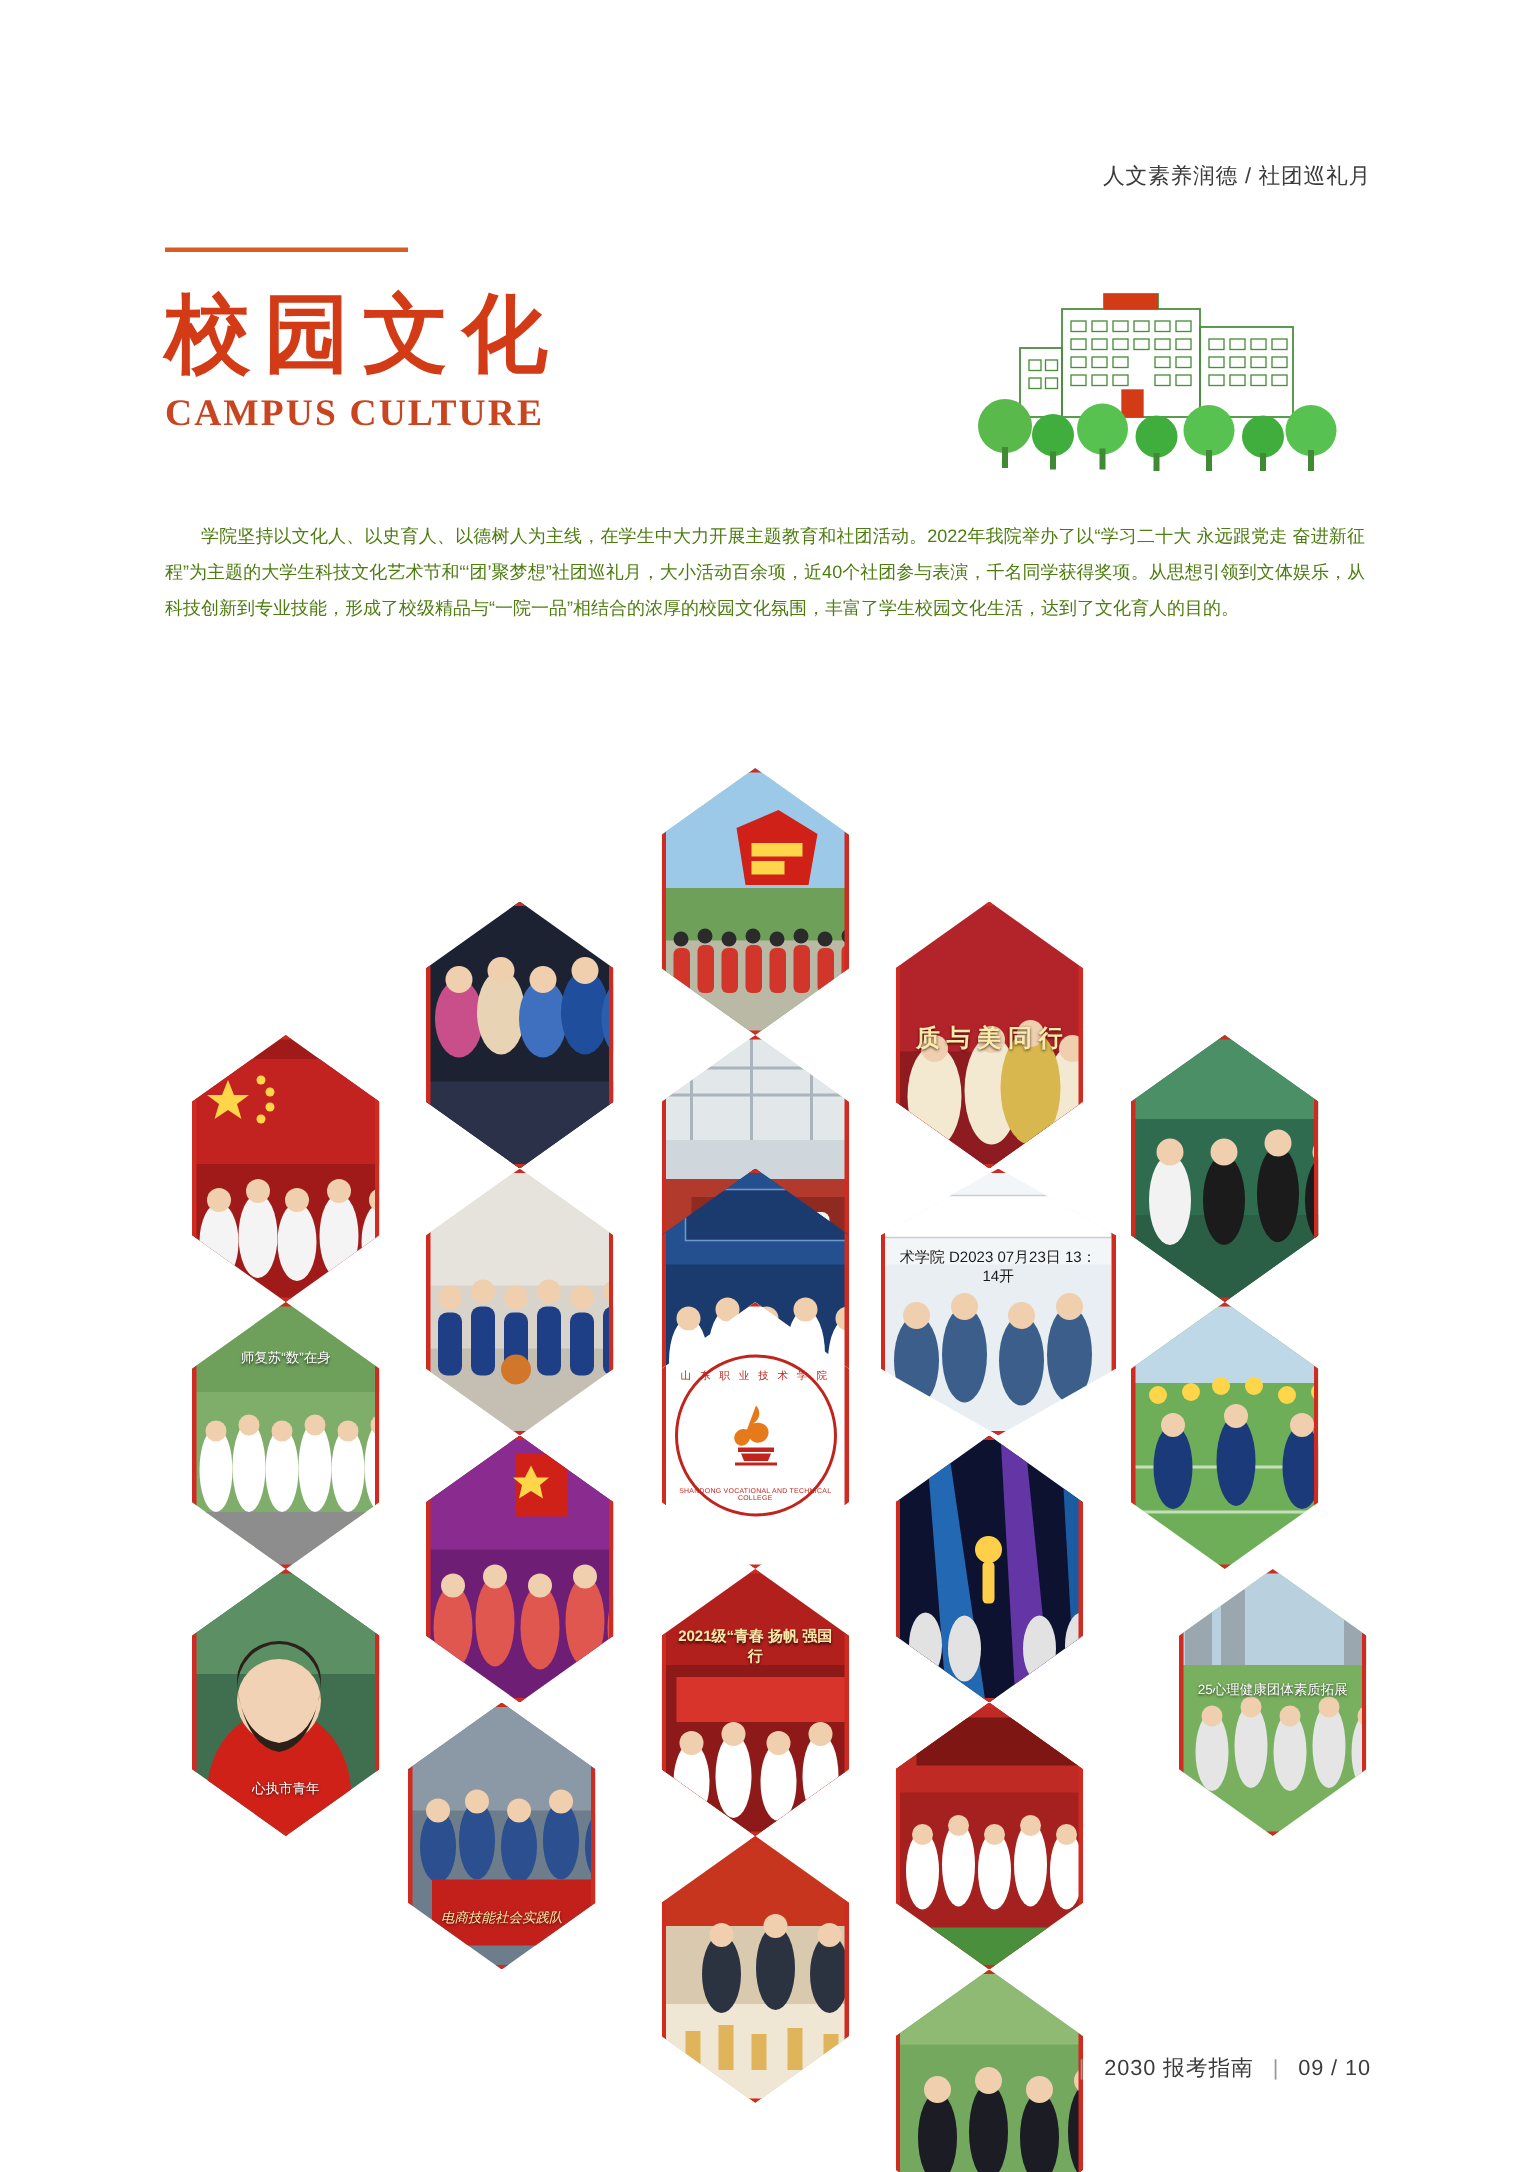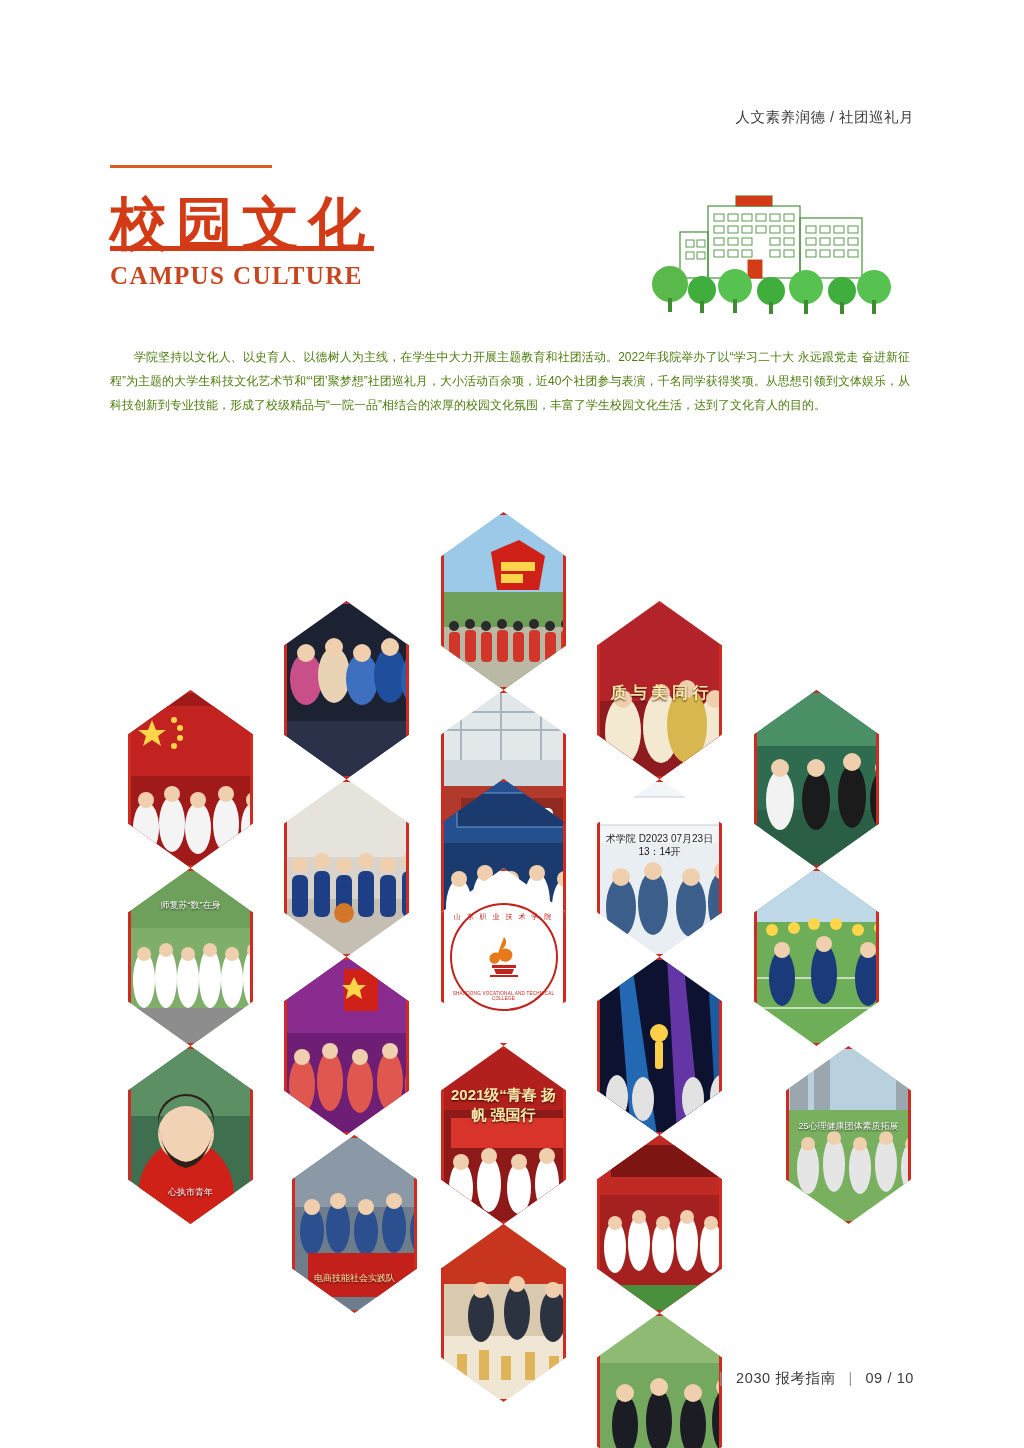--- a/index.html
+++ b/index.html
@@ -38,21 +38,20 @@
     margin-bottom: 22px;
   }
   .title-cn {
     font-family: "DejaVu Serif", "Liberation Serif", serif;
     font-size: 57px;
     font-weight: 700;
     color: #d33a16;
     letter-spacing: 9px;
     line-height: 1.16;
     margin: 0 0 6px 0;
-    text-decoration: underline;
   }
   .title-en {
     font-family: "Liberation Serif", serif;
     font-size: 25px;
     font-weight: 700;
     color: #c8451f;
     letter-spacing: 1.4px;
     margin: 0;
   }
 
@@ -382,21 +381,21 @@
           <rect x="30" y="118" width="16" height="34" rx="5"></rect>
             <rect x="52" y="118" width="16" height="34" rx="5"></rect>
           <rect x="74" y="118" width="16" height="34" rx="5"></rect>
             <rect x="96" y="118" width="16" height="34" rx="5"></rect>
         </g>
       </svg>
     </div>
     <div class="frame"></div>
   </div>
 
-  <div class="hex" style="left:469px; top:267px;">
+  <div class="hex" style="left:459px; top:267px;padding-left:32px;">
     <div class="inner">
       <svg width="154" height="178" viewBox="0 0 154 178" preserveAspectRatio="none">
         <rect width="154" height="178" fill="#e9eef2"></rect>
         <rect y="0" width="154" height="64" fill="#f3f6f8"></rect>
         <rect x="0" y="18" width="154" height="28" fill="#ffffff" stroke="#c6ced6"></rect>
         <g fill="#3b5f8a">
           <ellipse cx="24" cy="128" rx="15" ry="30"></ellipse>
             <ellipse cx="56" cy="124" rx="15" ry="32"></ellipse>
           <ellipse cx="94" cy="128" rx="15" ry="30"></ellipse>
             <ellipse cx="126" cy="124" rx="15" ry="32"></ellipse>
@@ -637,21 +636,21 @@
         </g>
         <g fill="#f0cfae">
           <circle cx="20" cy="116" r="8"></circle>
             <circle cx="48" cy="110" r="8"></circle>
             <circle cx="78" cy="116" r="8"></circle>
           <circle cx="106" cy="110" r="8"></circle>
             <circle cx="134" cy="116" r="8"></circle>
         </g>
       </svg>
     </div>
-    <div class="cap top" style="top:22%;font-size:15px;font-weight:700;color:#ffe9a8;">2021级“青春 扬帆 强国行</div>
+    <div class="cap top" style="top:22%;font-size:10px;font-weight:700;color:#ffe9a8;">2021级“青春 扬帆 强国行</div>
     <div class="frame"></div>
   </div>
 
   <div class="hex" style="left:469px; top:623px;">
     <div class="inner">
       <svg width="154" height="178" viewBox="0 0 154 178" preserveAspectRatio="none">
         <rect width="154" height="178" fill="#a4211f"></rect>
         <rect y="0" width="154" height="60" fill="#c02a24"></rect>
         <rect x="14" y="10" width="126" height="32" fill="#7e1714"></rect>
         <g fill="#ffffff">
@@ -715,21 +714,21 @@
         <ellipse cx="58" cy="150" rx="48" ry="56" fill="#cf2118"></ellipse>
         <circle cx="58" cy="88" r="28" fill="#f2d2b4"></circle>
         <path d="M30 80 a28 30 0 0 1 56 0 v-6 a28 26 0 0 0 -56 0 z" fill="#2b2119"></path>
         <path d="M30 78 q6 40 28 44 q22 -4 28 -44 q-4 34 -28 38 q-24 -4 -28 -38 z" fill="#2b2119"></path>
       </svg>
     </div>
     <div class="cap bot" style="bottom:14%;font-size:9px;">心执市青年</div>
     <div class="frame"></div>
   </div>
 
-  <div class="hex" style="left:164px; top:623px;">
+  <div class="hex" style="left:144px; top:623px;font-style:italic;">
     <div class="inner">
       <svg width="154" height="178" viewBox="0 0 154 178" preserveAspectRatio="none">
         <rect width="154" height="178" fill="#6e7d8c"></rect>
         <rect y="0" width="154" height="72" fill="#8b99a6"></rect>
         <g fill="#2b4f8f">
           <ellipse cx="20" cy="96" rx="12" ry="24"></ellipse>
             <ellipse cx="46" cy="92" rx="12" ry="26"></ellipse>
           <ellipse cx="74" cy="96" rx="12" ry="24"></ellipse>
             <ellipse cx="102" cy="92" rx="12" ry="26"></ellipse>
           <ellipse cx="130" cy="96" rx="12" ry="24"></ellipse>

